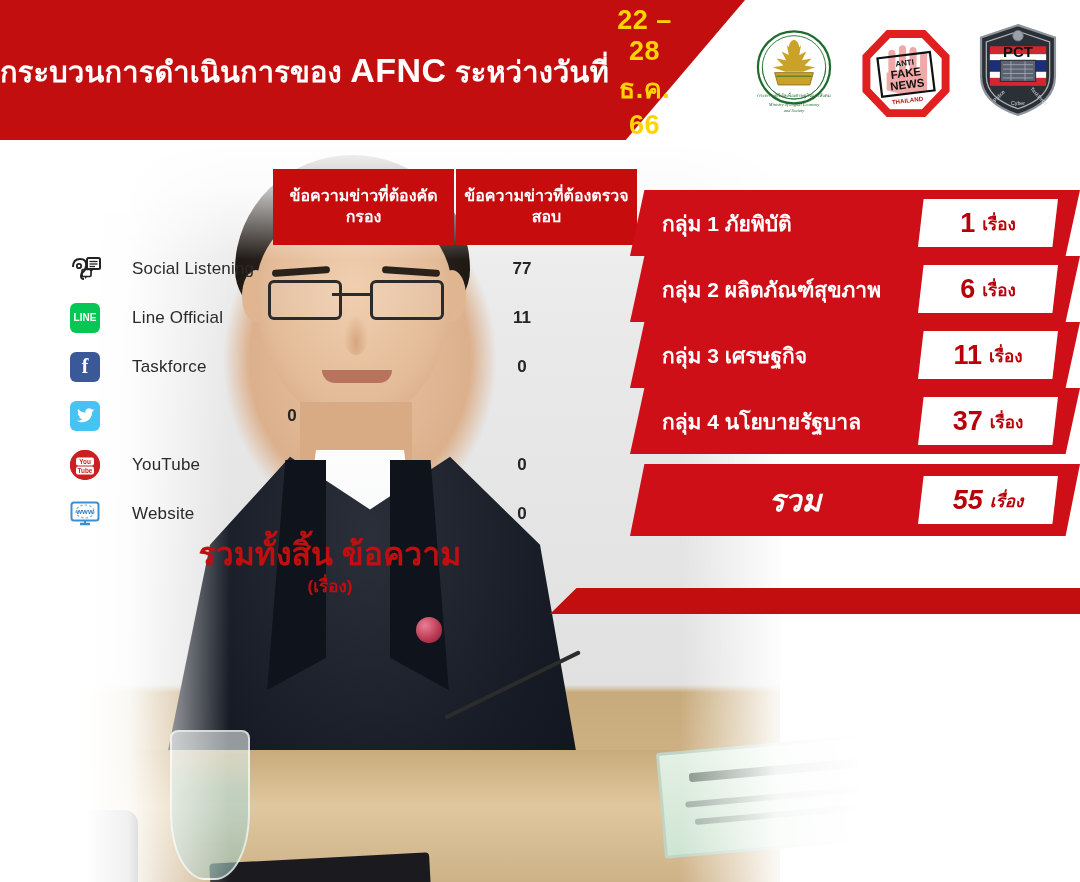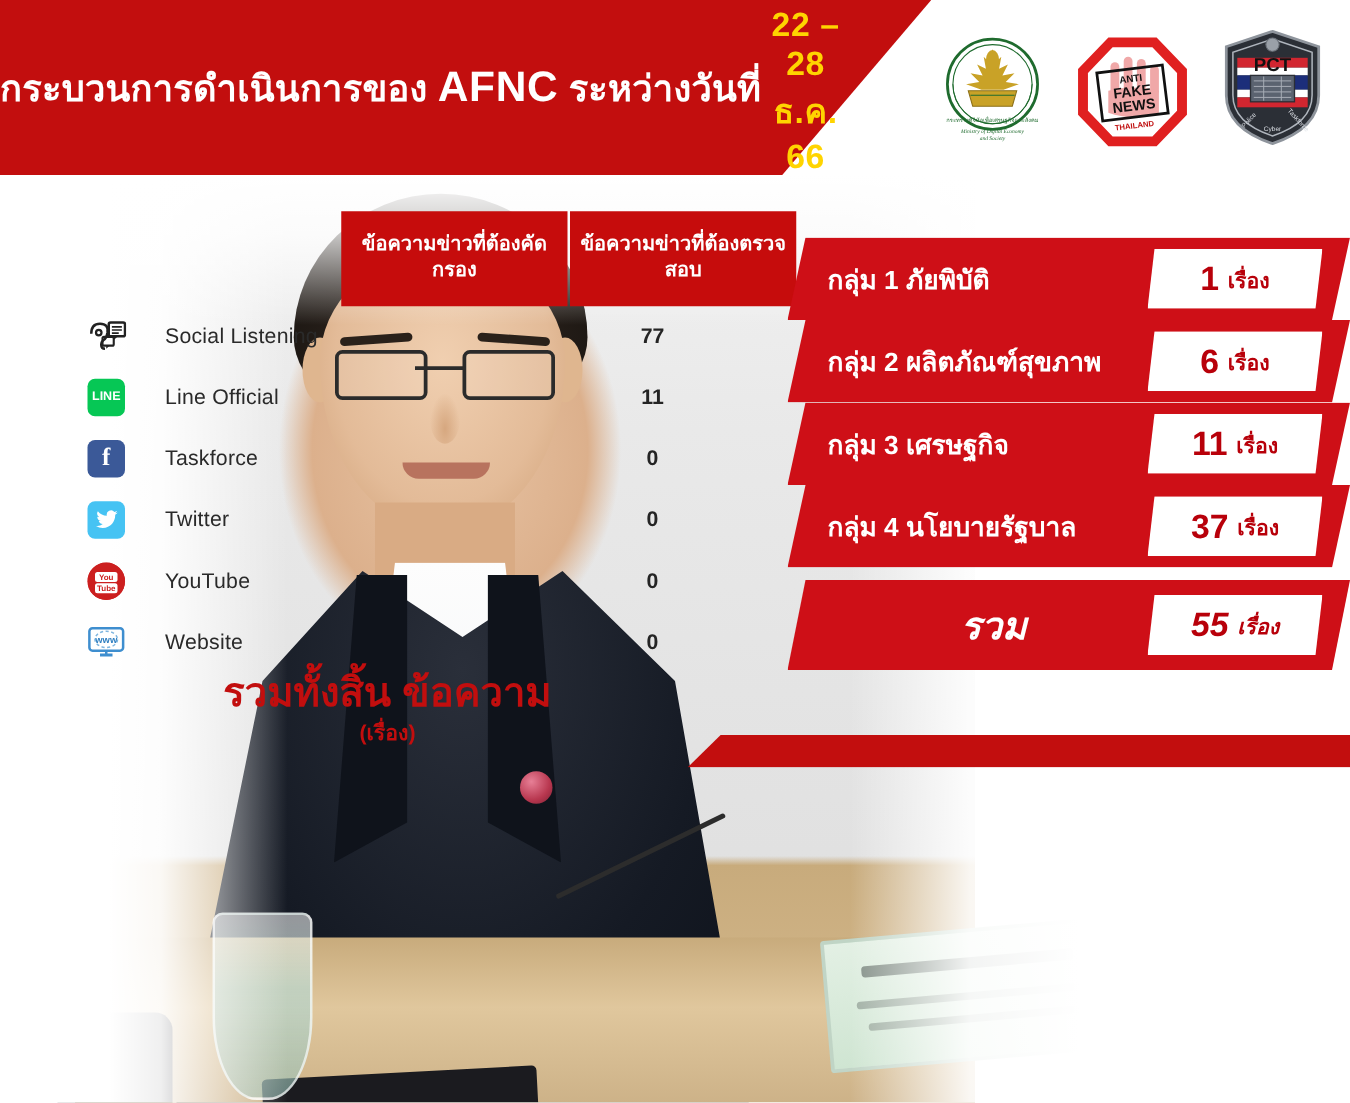--- a/index.html
+++ b/index.html
@@ -115,21 +115,21 @@
   .tv1 { width:118px; text-align:center; }
   .tv2 { width:120px; text-align:center; font-size:17px; color:#242424; font-weight:600; }
 
   .icon-box { width:30px; height:30px; border-radius:6px; display:flex; align-items:center; justify-content:center;
     font-size:15px; font-weight:800; color:#fff; }
   .ic-line { background:#06C755; font-size:10px; }
   .ic-fb { background:#3B5998; font-family:"Liberation Serif", serif; font-size:20px; }
   .ic-tw { background:#46C3F3; font-size:17px; }
   .ic-yt { background:#CC1F1F; border-radius:50%; font-size:9px; line-height:1.0; text-align:center; }
 
-  .sum-row { position:absolute; left:0; top:398px; width:620px; display:flex; align-items:flex-start; }
+  .sum-row { position:absolute; left:0; top:398px; width:620px; display:flex; align-items:flex-start;padding-left:20px; }
   .sum-label { width:620px; text-align:center; color:#C20E0E; font-weight:800; font-size:32px; line-height:1.05; }
   .sum-sub { text-align:center; color:#C20E0E; font-weight:700; font-size:17px; }
 
   
   .groups { position:absolute; right:0; top:190px; width:450px; z-index:6; }
   .grp { position:relative; height:66px; }
   .grp-bg { position:absolute; inset:0; background:#CE0F17;
     clip-path: polygon(3.2% 0, 100% 0, 96.8% 100%, 0 100%); }
   .grp-label { position:absolute; left:32px; top:0; height:66px; display:flex; align-items:center;
     color:#fff; font-size:21px; font-weight:700; z-index:2; white-space:nowrap; }
@@ -307,21 +307,20 @@
       </div>
 
       <div class="trow">
         <div class="tico">
           <div class="icon-box ic-tw">
             <svg width="19" height="16" viewBox="0 0 24 20" aria-hidden="true">
               <path d="M23 2.4a8.8 8.8 0 0 1-2.5.7A4.4 4.4 0 0 0 22.4.7a8.9 8.9 0 0 1-2.8 1.1A4.4 4.4 0 0 0 12 5.8 12.5 12.5 0 0 1 2.9 1.2a4.4 4.4 0 0 0 1.4 5.9A4.3 4.3 0 0 1 2.3 6.6a4.4 4.4 0 0 0 3.5 4.3 4.5 4.5 0 0 1-2 .1 4.4 4.4 0 0 0 4.1 3.1A8.9 8.9 0 0 1 1 16a12.5 12.5 0 0 0 6.8 2c8.1 0 12.6-6.8 12.6-12.6v-.6A8.6 8.6 0 0 0 23 2.4z" fill="#ffffff"></path>
             </svg>
           </div>
         </div>
-        <div class="tlabel">Twitter</div>
         <div class="tv1"></div>
         <div class="tv2">0</div>
       </div>
 
       <div class="trow">
         <div class="tico">
           <div class="icon-box ic-yt">
             <svg width="30" height="30" viewBox="0 0 30 30" aria-hidden="true">
               <circle cx="15" cy="15" r="15" fill="#CC1F1F"></circle>
               <rect x="6" y="7.5" width="18" height="8" rx="2" fill="#fff"></rect>

